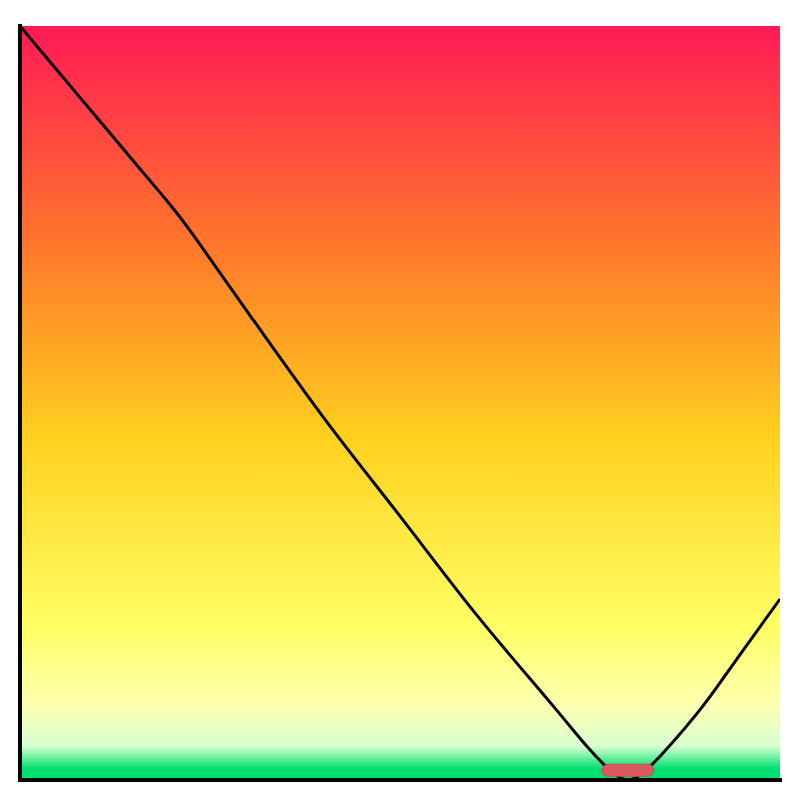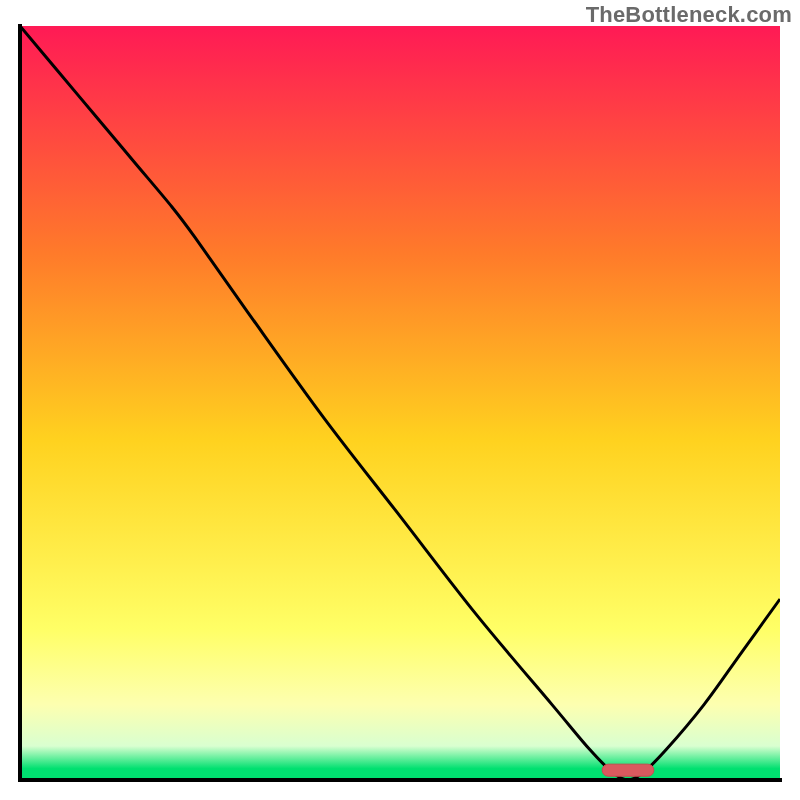--- a/index.html
+++ b/index.html
@@ -28,21 +28,20 @@
   svg {
     position: absolute;
     top: 0;
     left: 0;
   }
 </style>
 </head>
 <body>
 
 <div class="chart-container">
-  <div class="watermark">TheBottleneck.com</div>
 
   <svg id="chart-svg" width="800" height="800" viewBox="0 0 800 800">
     <defs>
       <linearGradient id="bg-grad" x1="0" y1="0" x2="0" y2="1">
           <stop offset="0%" stop-color="#ff1a55"></stop>
           <stop offset="30%" stop-color="#ff7a2a"></stop>
           <stop offset="55.00000000000001%" stop-color="#ffd21f"></stop>
           <stop offset="80%" stop-color="#ffff66"></stop>
           <stop offset="90%" stop-color="#fdffb0"></stop>
           <stop offset="95.5%" stop-color="#d9ffd0"></stop>

